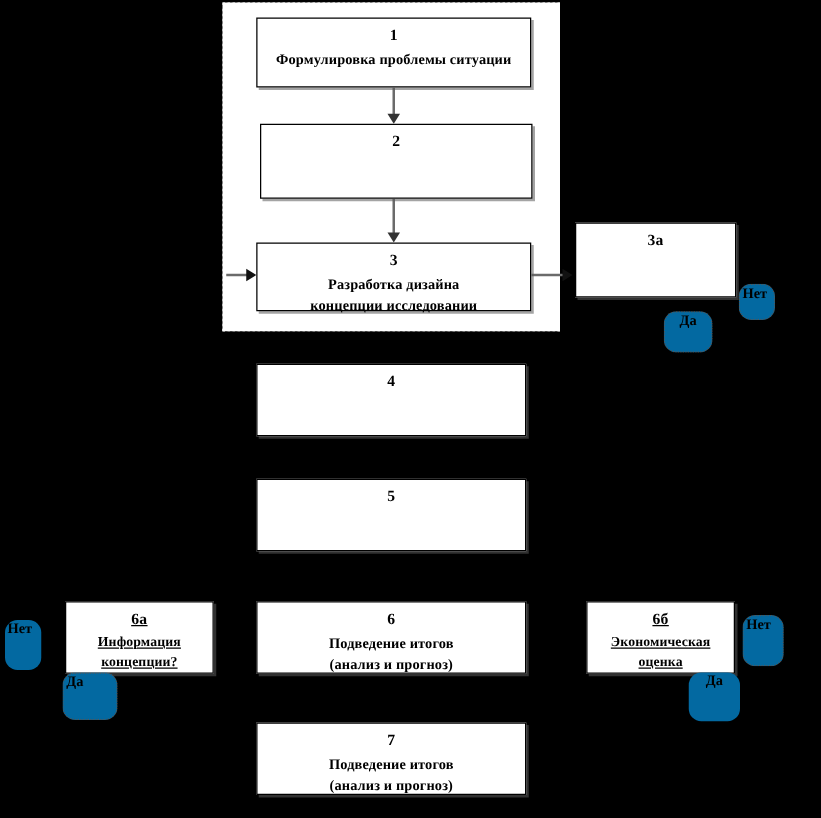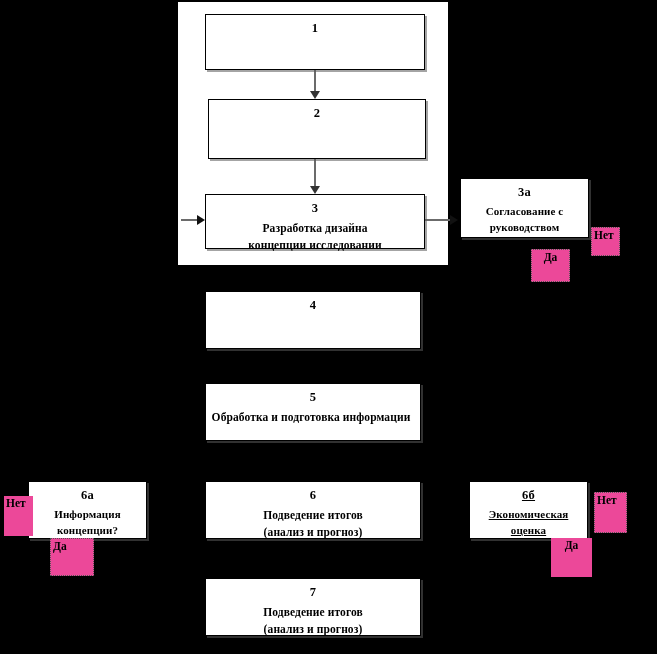--- a/index.html
+++ b/index.html
@@ -50,28 +50,29 @@
   
   #group-box {
     position: absolute;
     border: 2px dotted #ffffff;
     background: #ffffff;
     box-sizing: border-box;
   }
   
   .tag {
     position: absolute;
-    background: #ec4899;
+    background: #0369a1;
     color: #000000;
     font-weight: bold;
     font-size: 11.5px;
     box-sizing: border-box;
     text-align: left;
     padding: 1px 2px 0 2px;
     line-height: 1.2;
+    border-radius: 10px;
   }
   .tag.dotted { border: 1px dotted #555555; }
   .tag.plain  { border: 0; }
 
   
   .conn {
     position: absolute;
     background: #6b6b6b;
   }
   .conn.v { width: 2px; }
@@ -105,48 +106,46 @@
   <div class="arrow-down" style="left:310px; top:186px;"></div>
 
   <div class="conn h" style="left:181px; top:219px; width:18px;"></div>
   <div class="arrow-right" style="left:197px; top:215px;"></div>
 
   <div class="conn h" style="left:425px; top:219px; width:27px;"></div>
   <div class="arrow-right" style="left:450px; top:215px;"></div>
 
   <div class="node" style="left:205px; top:14px; width:220px; height:56px;">
     <span class="num">1</span>
+    <span class="lbl">Формулировка проблемы ситуации</span>
   </div>
 
   <div class="node" style="left:208px; top:99px; width:218px; height:60px;">
     <span class="num">2</span>
   </div>
 
   <div class="node" style="left:205px; top:194px; width:220px; height:55px;">
     <span class="num">3</span>
     <span class="lbl">Разработка дизайна
 концепции исследовании</span>
   </div>
 
   <div class="node" style="left:460px; top:178px; width:129px; height:60px; font-size:11px;">
     <span class="num">3а</span>
-    <span class="lbl">Согласование с
-руководством</span>
   </div>
 
   <div class="node" style="left:205px; top:291px; width:216px; height:58px;">
     <span class="num">4</span>
   </div>
 
   <div class="node wide" style="left:205px; top:383px; width:216px; height:58px;">
     <span class="num">5</span>
-    <span class="lbl" style="margin-left:-4px;">Обработка и подготовка информации</span>
   </div>
 
-  <div class="node" style="left:28px; top:481px; width:119px; height:58px; font-size:11px;">
+  <div class="node" style="left:52px; top:481px; width:119px; height:58px; font-size:11px;text-decoration:underline;">
     <span class="num">6а</span>
     <span class="lbl">Информация
 концепции?</span>
   </div>
 
   <div class="node" style="left:205px; top:481px; width:216px; height:58px;">
     <span class="num">6</span>
     <span class="lbl">Подведение итогов
 (анализ и прогноз)</span>
   </div>

